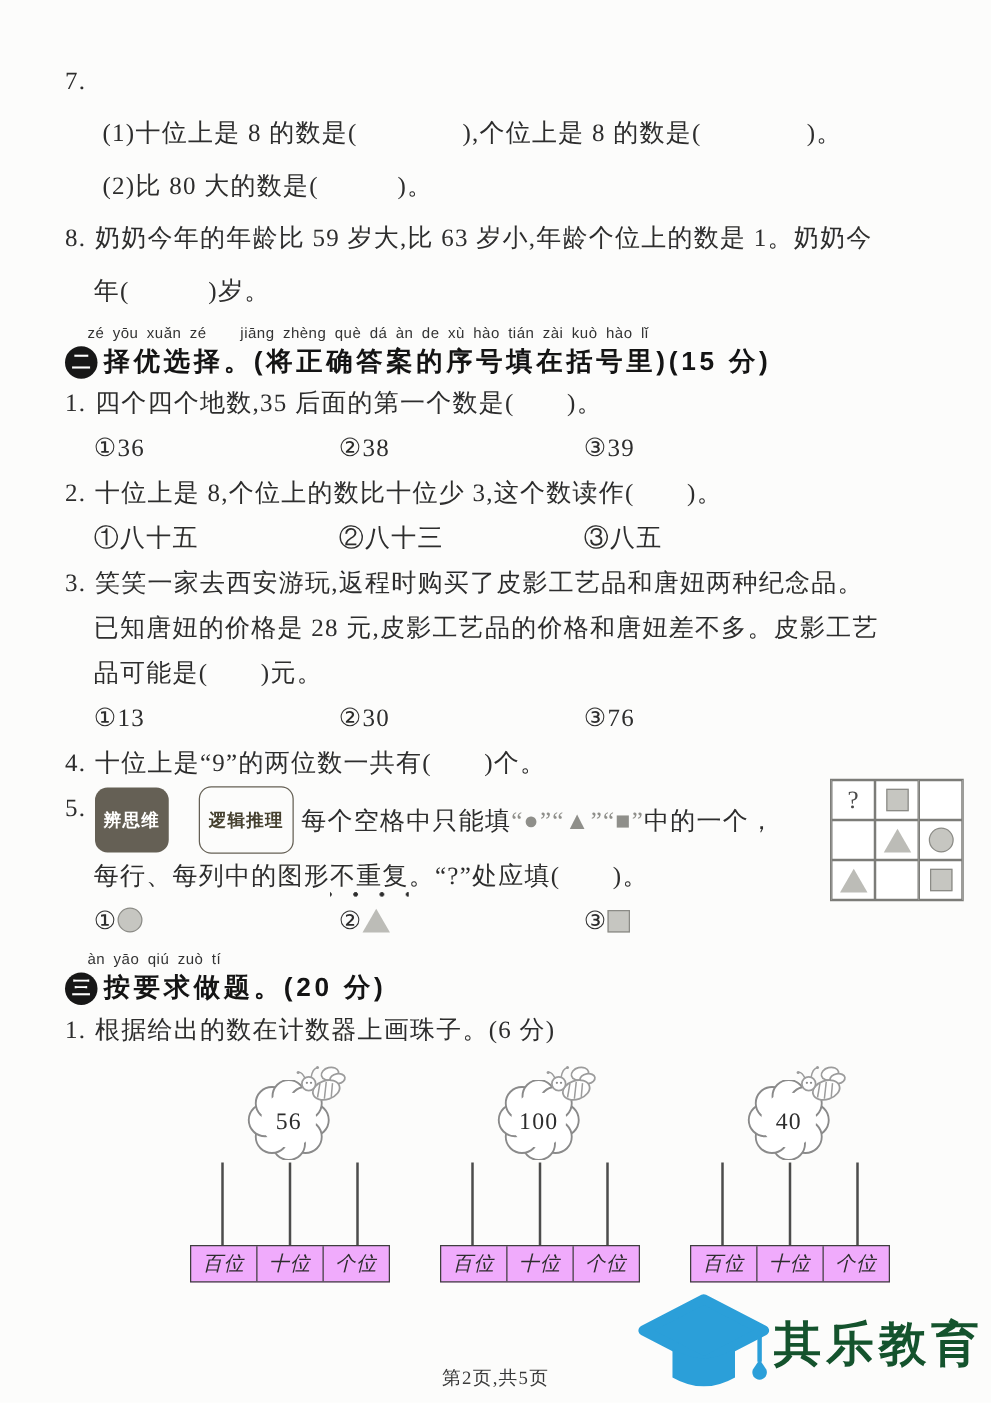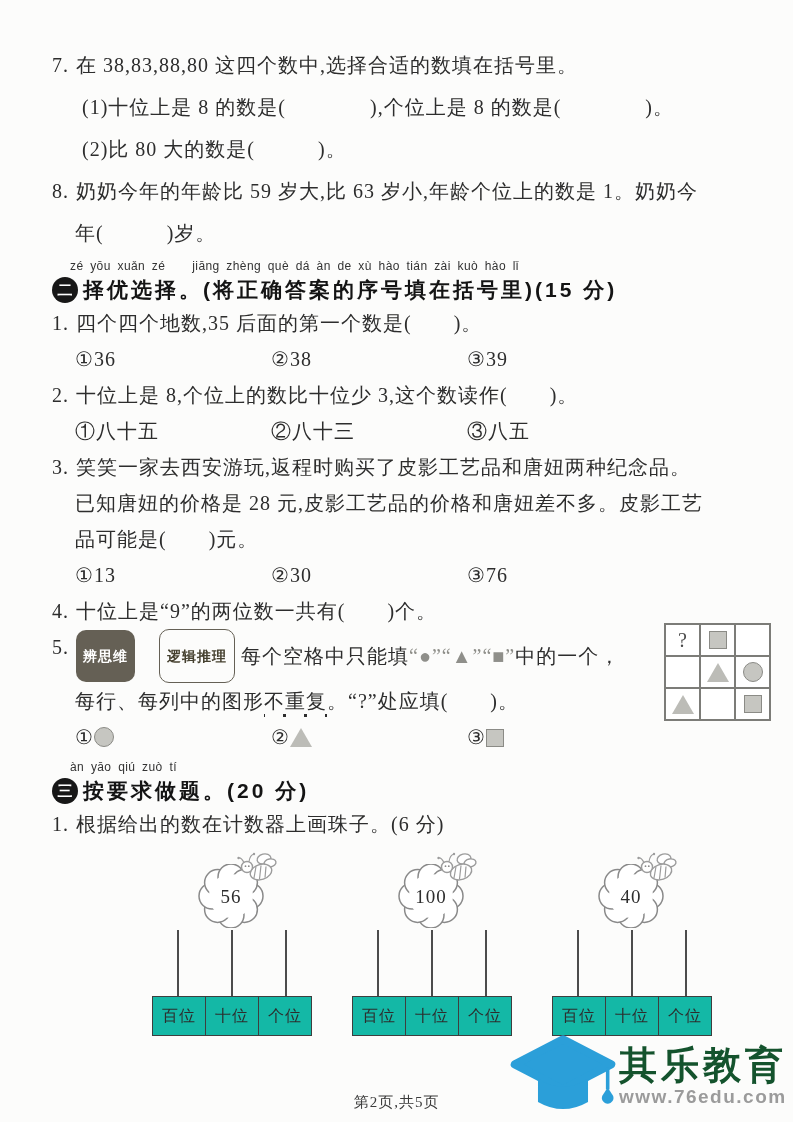--- a/index.html
+++ b/index.html
@@ -68,21 +68,21 @@
   }
 
   .counters { display:flex; margin:10px 0 0 100px; gap:40px; }
   .counter  { width:160px; }
   .c-top    { position:relative; height:78px; }
   .cloud    { position:absolute; left:36px; top:12px; }
   .bee      { position:absolute; left:84px; top:-2px; }
   .cloud text { font-family:"Liberation Serif", serif; font-size:19px; fill:#2d2d2d; }
   .rods { height:66px; display:flex; justify-content:space-between; padding:0 25px; }
   .rod  { width:2px; background:#4c4c4c; }
-  .base { display:flex; height:40px; border:1.5px solid #3e3e3e; background:#14b8a6; }
+  .base { display:flex; height:30px; border:1.5px solid #3e3e3e; background:#f0abfc;font-style:italic; }
   .bcell {
     flex:1; display:flex; align-items:center; justify-content:center;
     font-size:16px; letter-spacing:1px; border-left:1.5px solid #3e3e3e; white-space:nowrap;
   }
   .bcell:first-child { border-left:none; }
 
   .page-num {
     position:absolute; left:0; right:0; bottom:10px; text-align:center;
     font-size:15px; letter-spacing:1px; color:#3a3a3a;
   }
@@ -99,21 +99,20 @@
 </style>
 </head>
 <body>
 
 <div class="page">
   <div class="content">
 
     <div>
       <div class="line row">
         <span class="qnum">7.</span>
-        <span>在 38,83,88,80 这四个数中,选择合适的数填在括号里。</span>
       </div>
       <div class="line sub">(1)十位上是 8 的数是(　　　　),个位上是 8 的数是(　　　　)。</div>
       <div class="line sub">(2)比 80 大的数是(　　　)。</div>
     </div>
 
     <div>
       <div class="line row">
         <span class="qnum">8.</span>
         <span>奶奶今年的年龄比 59 岁大,比 63 岁小,年龄个位上的数是 1。奶奶今</span>
       </div>
@@ -362,16 +361,15 @@
 
   <div class="logo">
     <svg width="108" height="84" viewBox="0 0 120 94">
       <polygon points="60,6 114,34 60,62 6,34" fill="#2b9fd9" stroke="#2b9fd9" stroke-width="9" stroke-linejoin="round"></polygon>
       <path d="M32,50 L32,76 Q60,92 88,76 L88,50 Q60,68 32,50 Z" fill="#2b9fd9"></path>
       <path d="M110,38 L110,62" stroke="#2b9fd9" stroke-width="4" fill="none"></path>
       <path d="M110,60 l6,9 a6.5,6.5 0 1,1 -12,0 Z" fill="#2b9fd9"></path>
     </svg>
     <div class="logo-text">
       <div class="logo-name">其乐教育</div>
-      <div class="logo-url">www.76edu.com</div>
     </div>
   </div>
 </div>
 
 </body></html>

